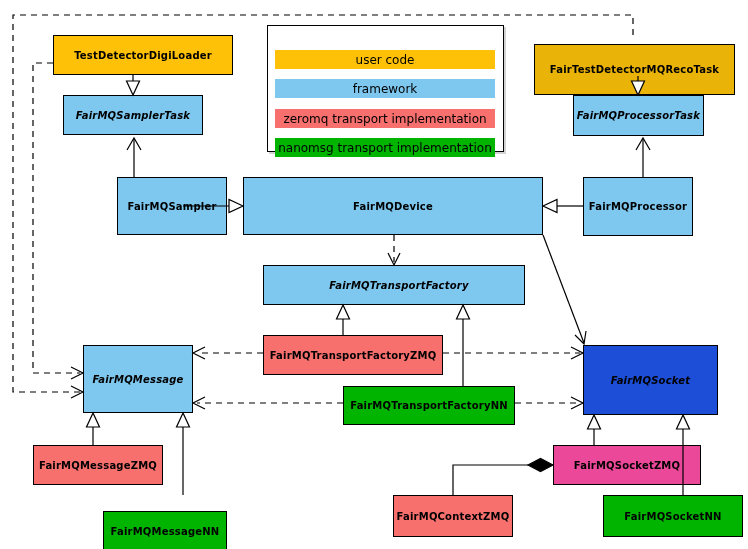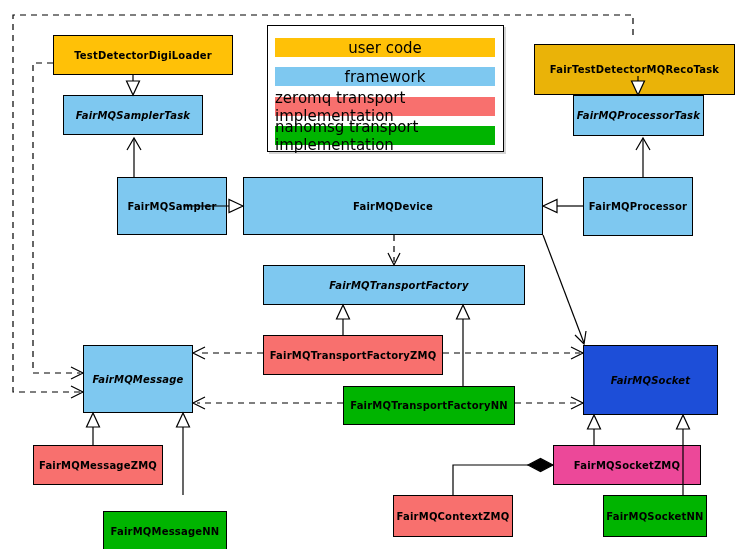--- a/index.html
+++ b/index.html
@@ -24,21 +24,21 @@
   #edges{position:absolute;left:0;top:0;z-index:3;pointer-events:none;}
   .legend-box{
     position:absolute;left:267px;top:25px;width:237px;height:127px;
     background:#fff;border:1.4px solid #000;box-sizing:border-box;
     box-shadow:2px 2px 0 rgba(160,160,160,.45);
     z-index:2;
   }
   .legend-bar{
     position:absolute;left:7px;width:220px;height:19px;
     display:flex;align-items:center;justify-content:center;
-    font-size:15px;color:#000;
+    font-size:12px;color:#000;margin-top:12px;
   }
 </style>
 </head>
 <body>
 
 <div id="canvas">
 
   <div class="legend-box">
     <div class="legend-bar" style="top: 12px; background: rgb(255, 193, 7);">user code</div>
     <div class="legend-bar" style="top: 41px; background: rgb(126, 200, 240);">framework</div>
@@ -71,21 +71,21 @@
   <div class="node abstract" style="left: 583px; top: 345px; width: 135px; height: 70px; background: #1d4ed8;">FairMQSocket</div>
 
   <div class="node" style="left: 33px; top: 445px; width: 130px; height: 40px; background: rgb(248, 112, 110);">FairMQMessageZMQ</div>
 
   <div class="node" style="left: 103px; top: 495px; width: 124px; height: 40px; background: rgb(0, 180, 0); margin-top: 16px;">FairMQMessageNN</div>
 
   <div class="node" style="left: 393px; top: 495px; width: 120px; height: 42px; background: rgb(248, 112, 110);">FairMQContextZMQ</div>
 
   <div class="node" style="left: 553px; top: 445px; width: 148px; height: 40px; background: #ec4899;">FairMQSocketZMQ</div>
 
-  <div class="node" style="left: 603px; top: 495px; width: 104px; height: 42px; background: rgb(0, 180, 0);">FairMQSocketNN</div>
+  <div class="node" style="left: 603px; top: 495px; width: 140px; height: 42px; background: rgb(0, 180, 0);">FairMQSocketNN</div>
 
   <svg id="edges" width="748" height="549" viewBox="0 0 748 549">
     <g stroke="#000" stroke-width="1.2" fill="none">
 
       <g stroke-dasharray="6,5">
 
         <path d="M633,35 L633,15 L13,15 L13,392 L80,392"></path>
 
         <path d="M53,63 L33,63 L33,373 L80,373"></path>
 

